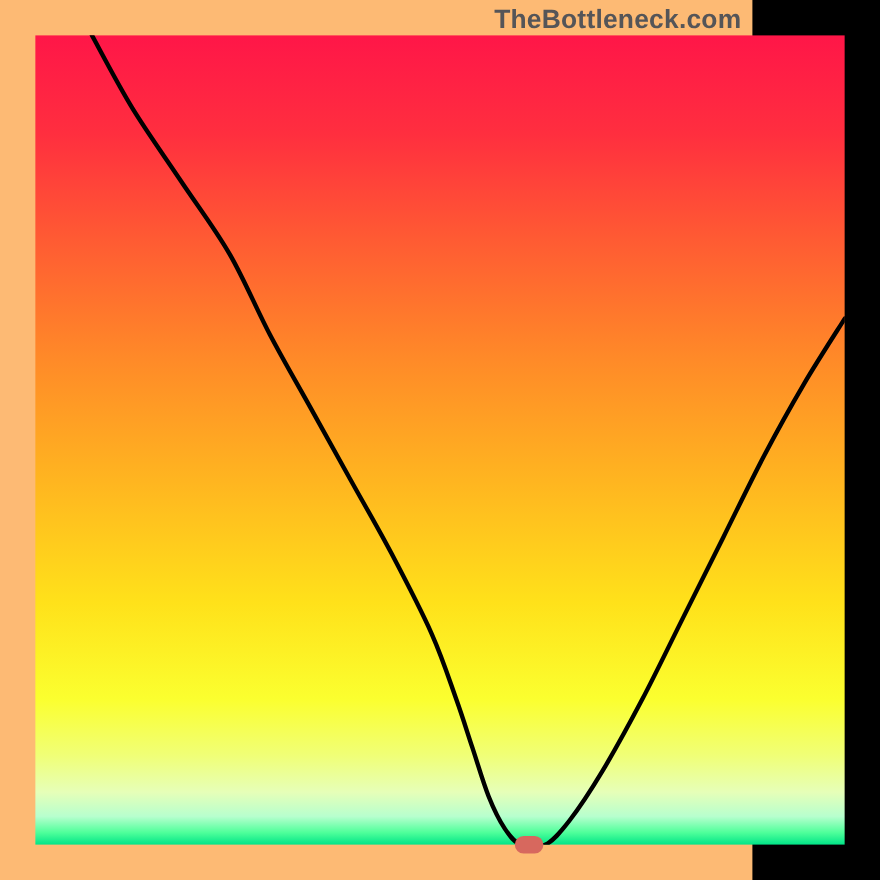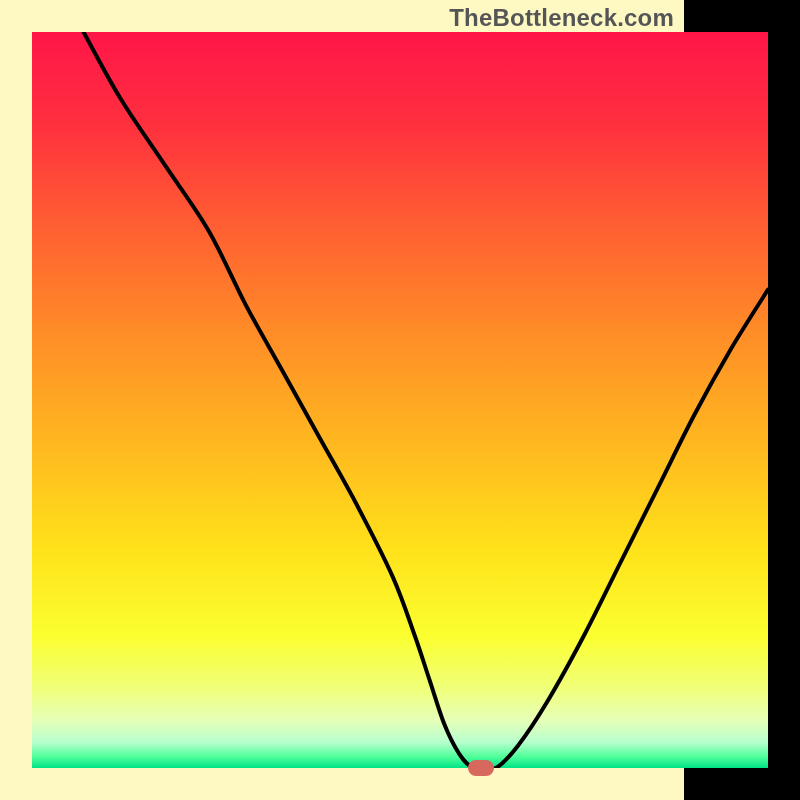--- a/index.html
+++ b/index.html
@@ -8,21 +8,21 @@
     width: 800px;
     height: 800px;
     background: #000;
     overflow: hidden;
     font-family: Arial, Helvetica, sans-serif;
   }
   .frame {
     position: relative;
     width: 684px;
     height: 800px;
-    background: #fef9c3;
+    background: #fdba74;
   }
   .watermark {
     position: absolute;
     top: 4px;
     right: 10px;
     color: #555558;
     font-size: 24px;
     font-weight: 600;
     letter-spacing: 0.2px;
     z-index: 10;

